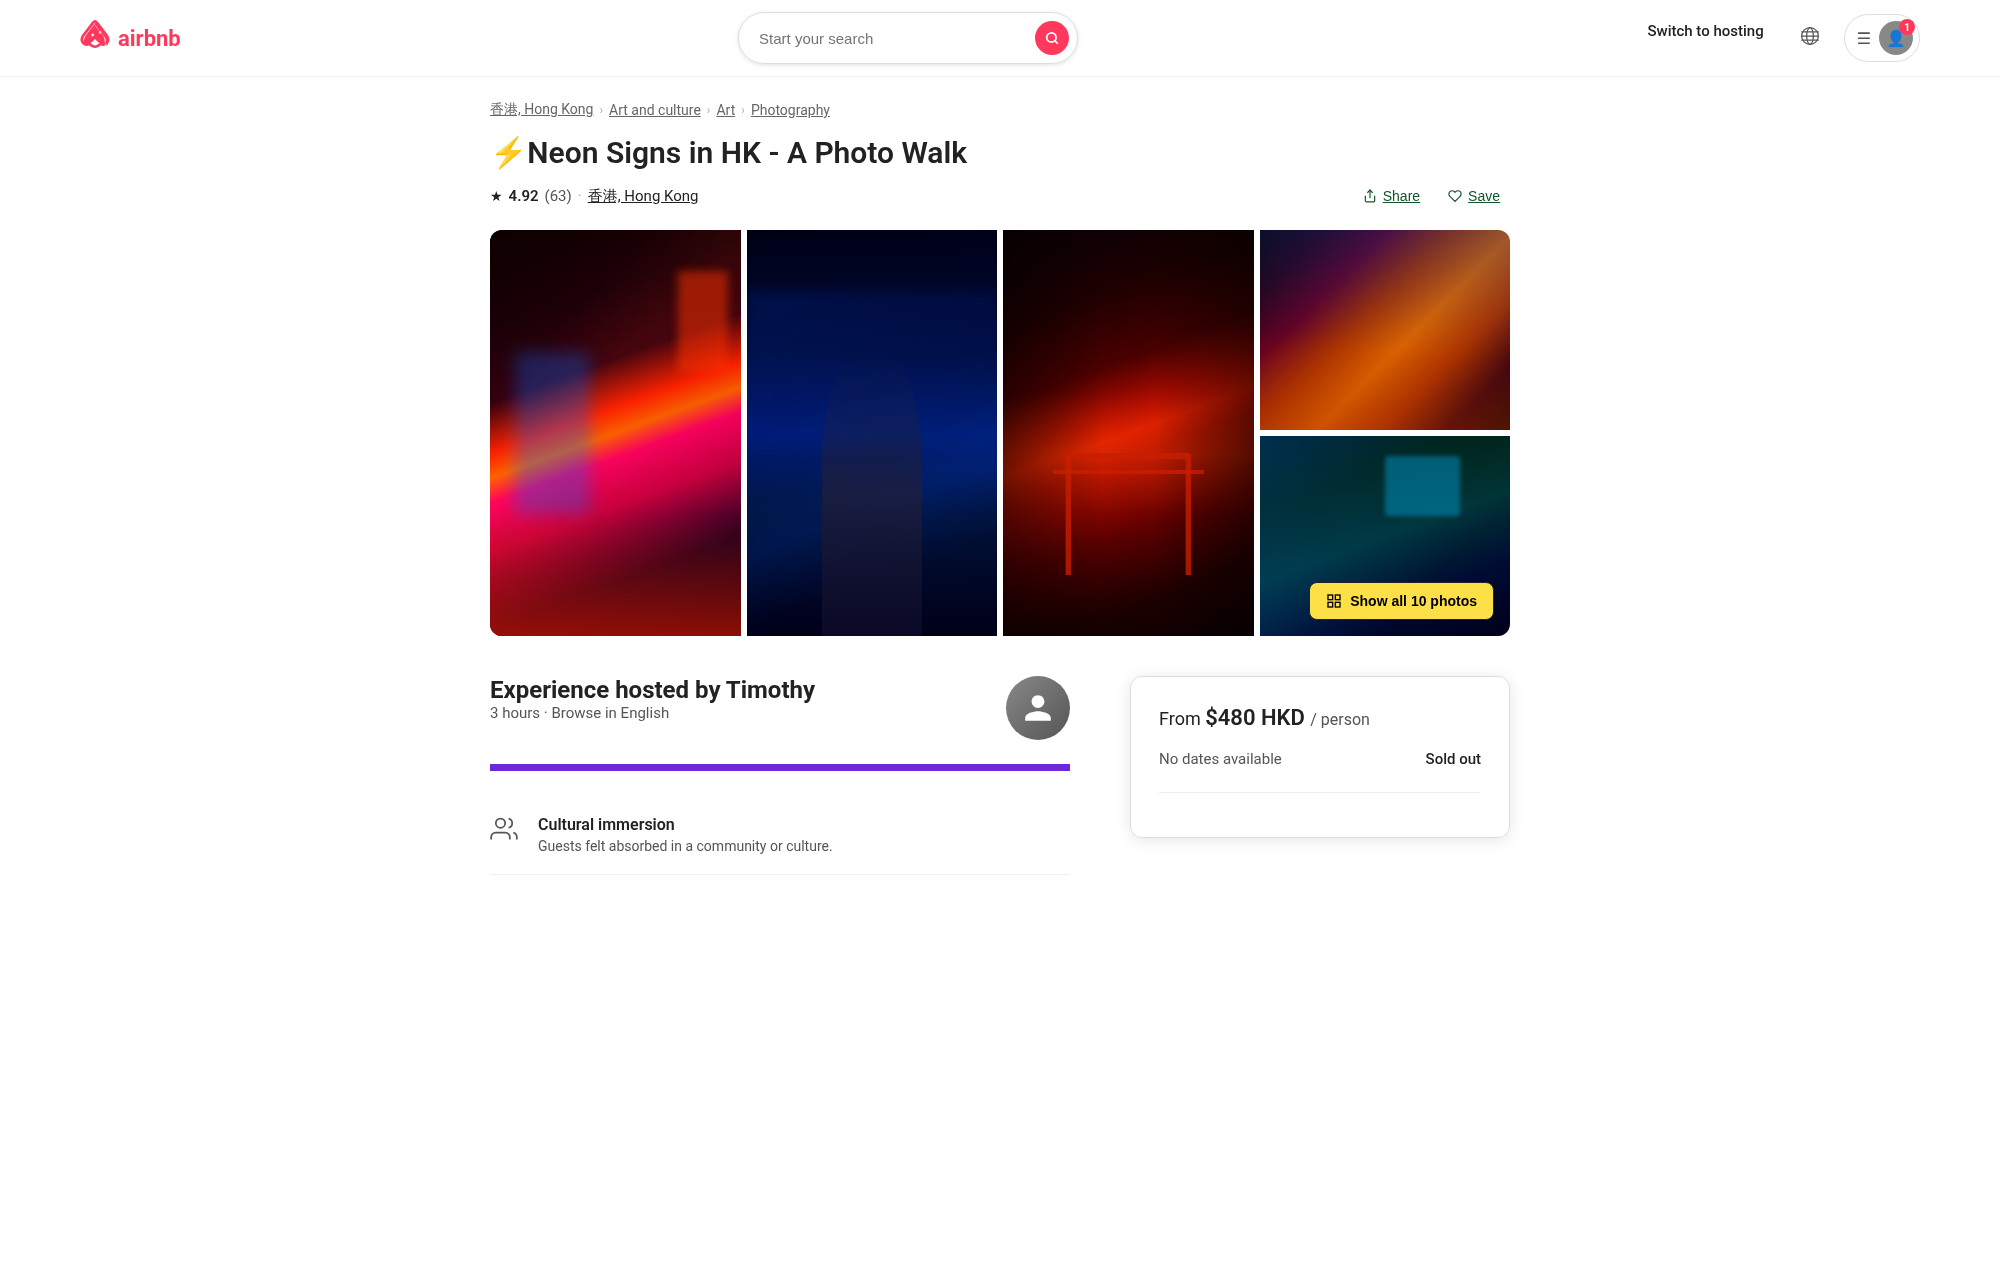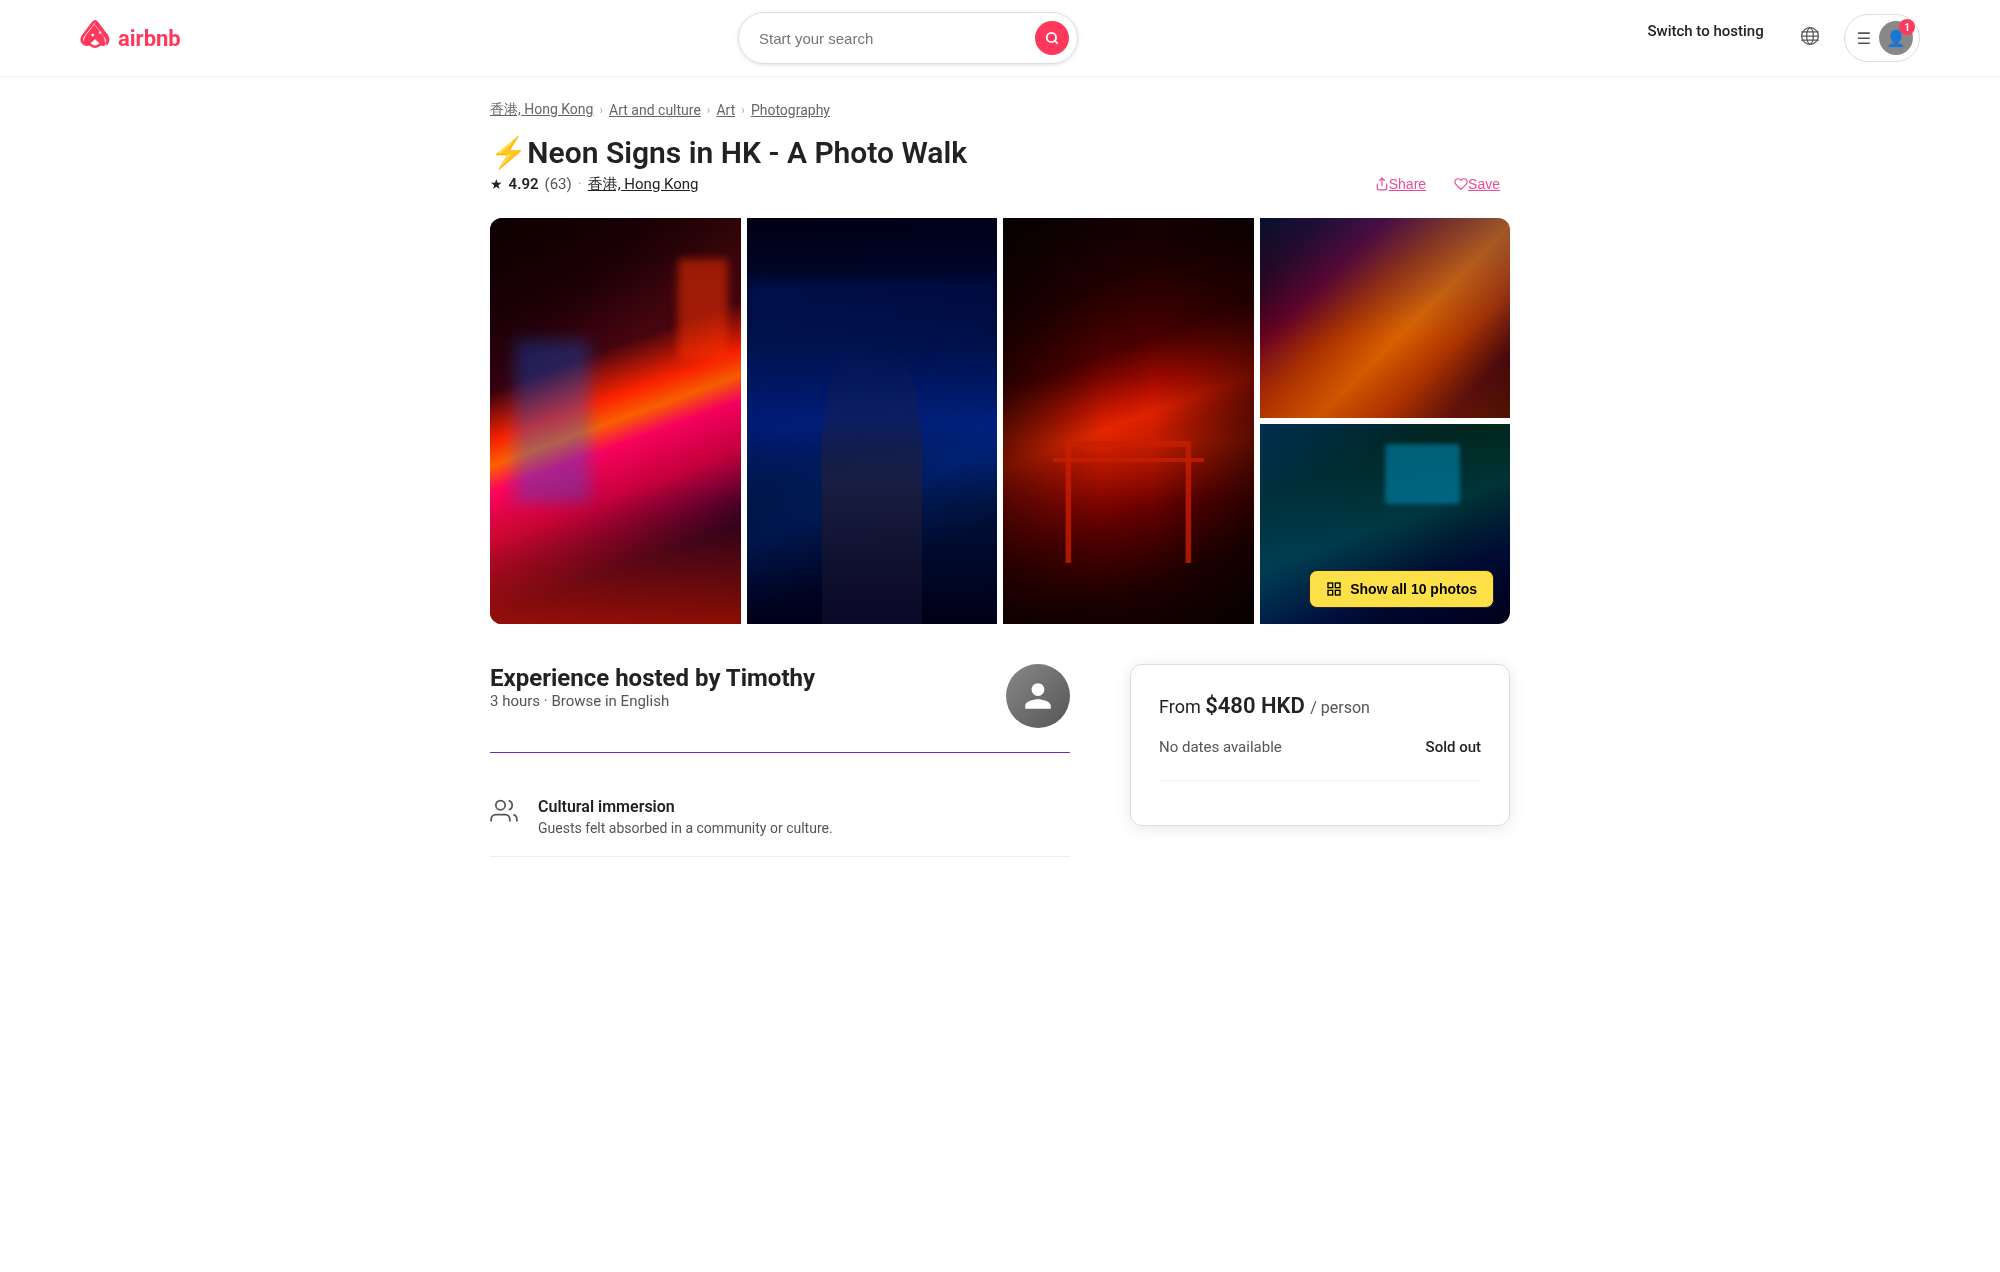--- a/index.html
+++ b/index.html
@@ -143,21 +143,21 @@
       color: #666;
       text-decoration: underline;
       cursor: pointer;
     }
     .breadcrumb-sep { color: #aaa; font-size: 12px; }
 
     
     .page-title {
       font-size: 30px;
       font-weight: 600;
-      margin-bottom: 0;
+      margin-bottom: 12px;
       color: #222;
     }
 
     
     .rating-row {
       display: flex;
       align-items: center;
       gap: 6px;
       margin-bottom: 20px;
       font-size: 15px;
@@ -173,27 +173,28 @@
       font-size: 15px;
     }
     .action-buttons {
       margin-left: auto;
       display: flex;
       gap: 8px;
     }
     .action-btn {
       display: flex;
       align-items: center;
+      gap: 6px;
       background: none;
       border: none;
       cursor: pointer;
       font-size: 14px;
       font-weight: 500;
       text-decoration: underline;
-      color: #ec4899;
+      color: #14532d;
       padding: 6px 10px;
       border-radius: 8px;
     }
 
     
     .photo-grid {
       display: grid;
       grid-template-columns: 1fr 1fr 1fr 1fr;
       grid-template-rows: 200px 200px;
       gap: 6px;
@@ -243,21 +244,21 @@
       grid-template-columns: 1fr 380px;
       gap: 60px;
     }
 
     
     .host-section {
       display: flex;
       align-items: flex-start;
       justify-content: space-between;
       padding-bottom: 24px;
-      border-bottom: 1px solid #6d28d9;
+      border-bottom: 7px solid #6d28d9;
       margin-bottom: 24px;
     }
     .host-details {
       font-size: 15px;
       color: #555;
     }
     .host-avatar {
       width: 64px;
       height: 64px;
       border-radius: 50%;

